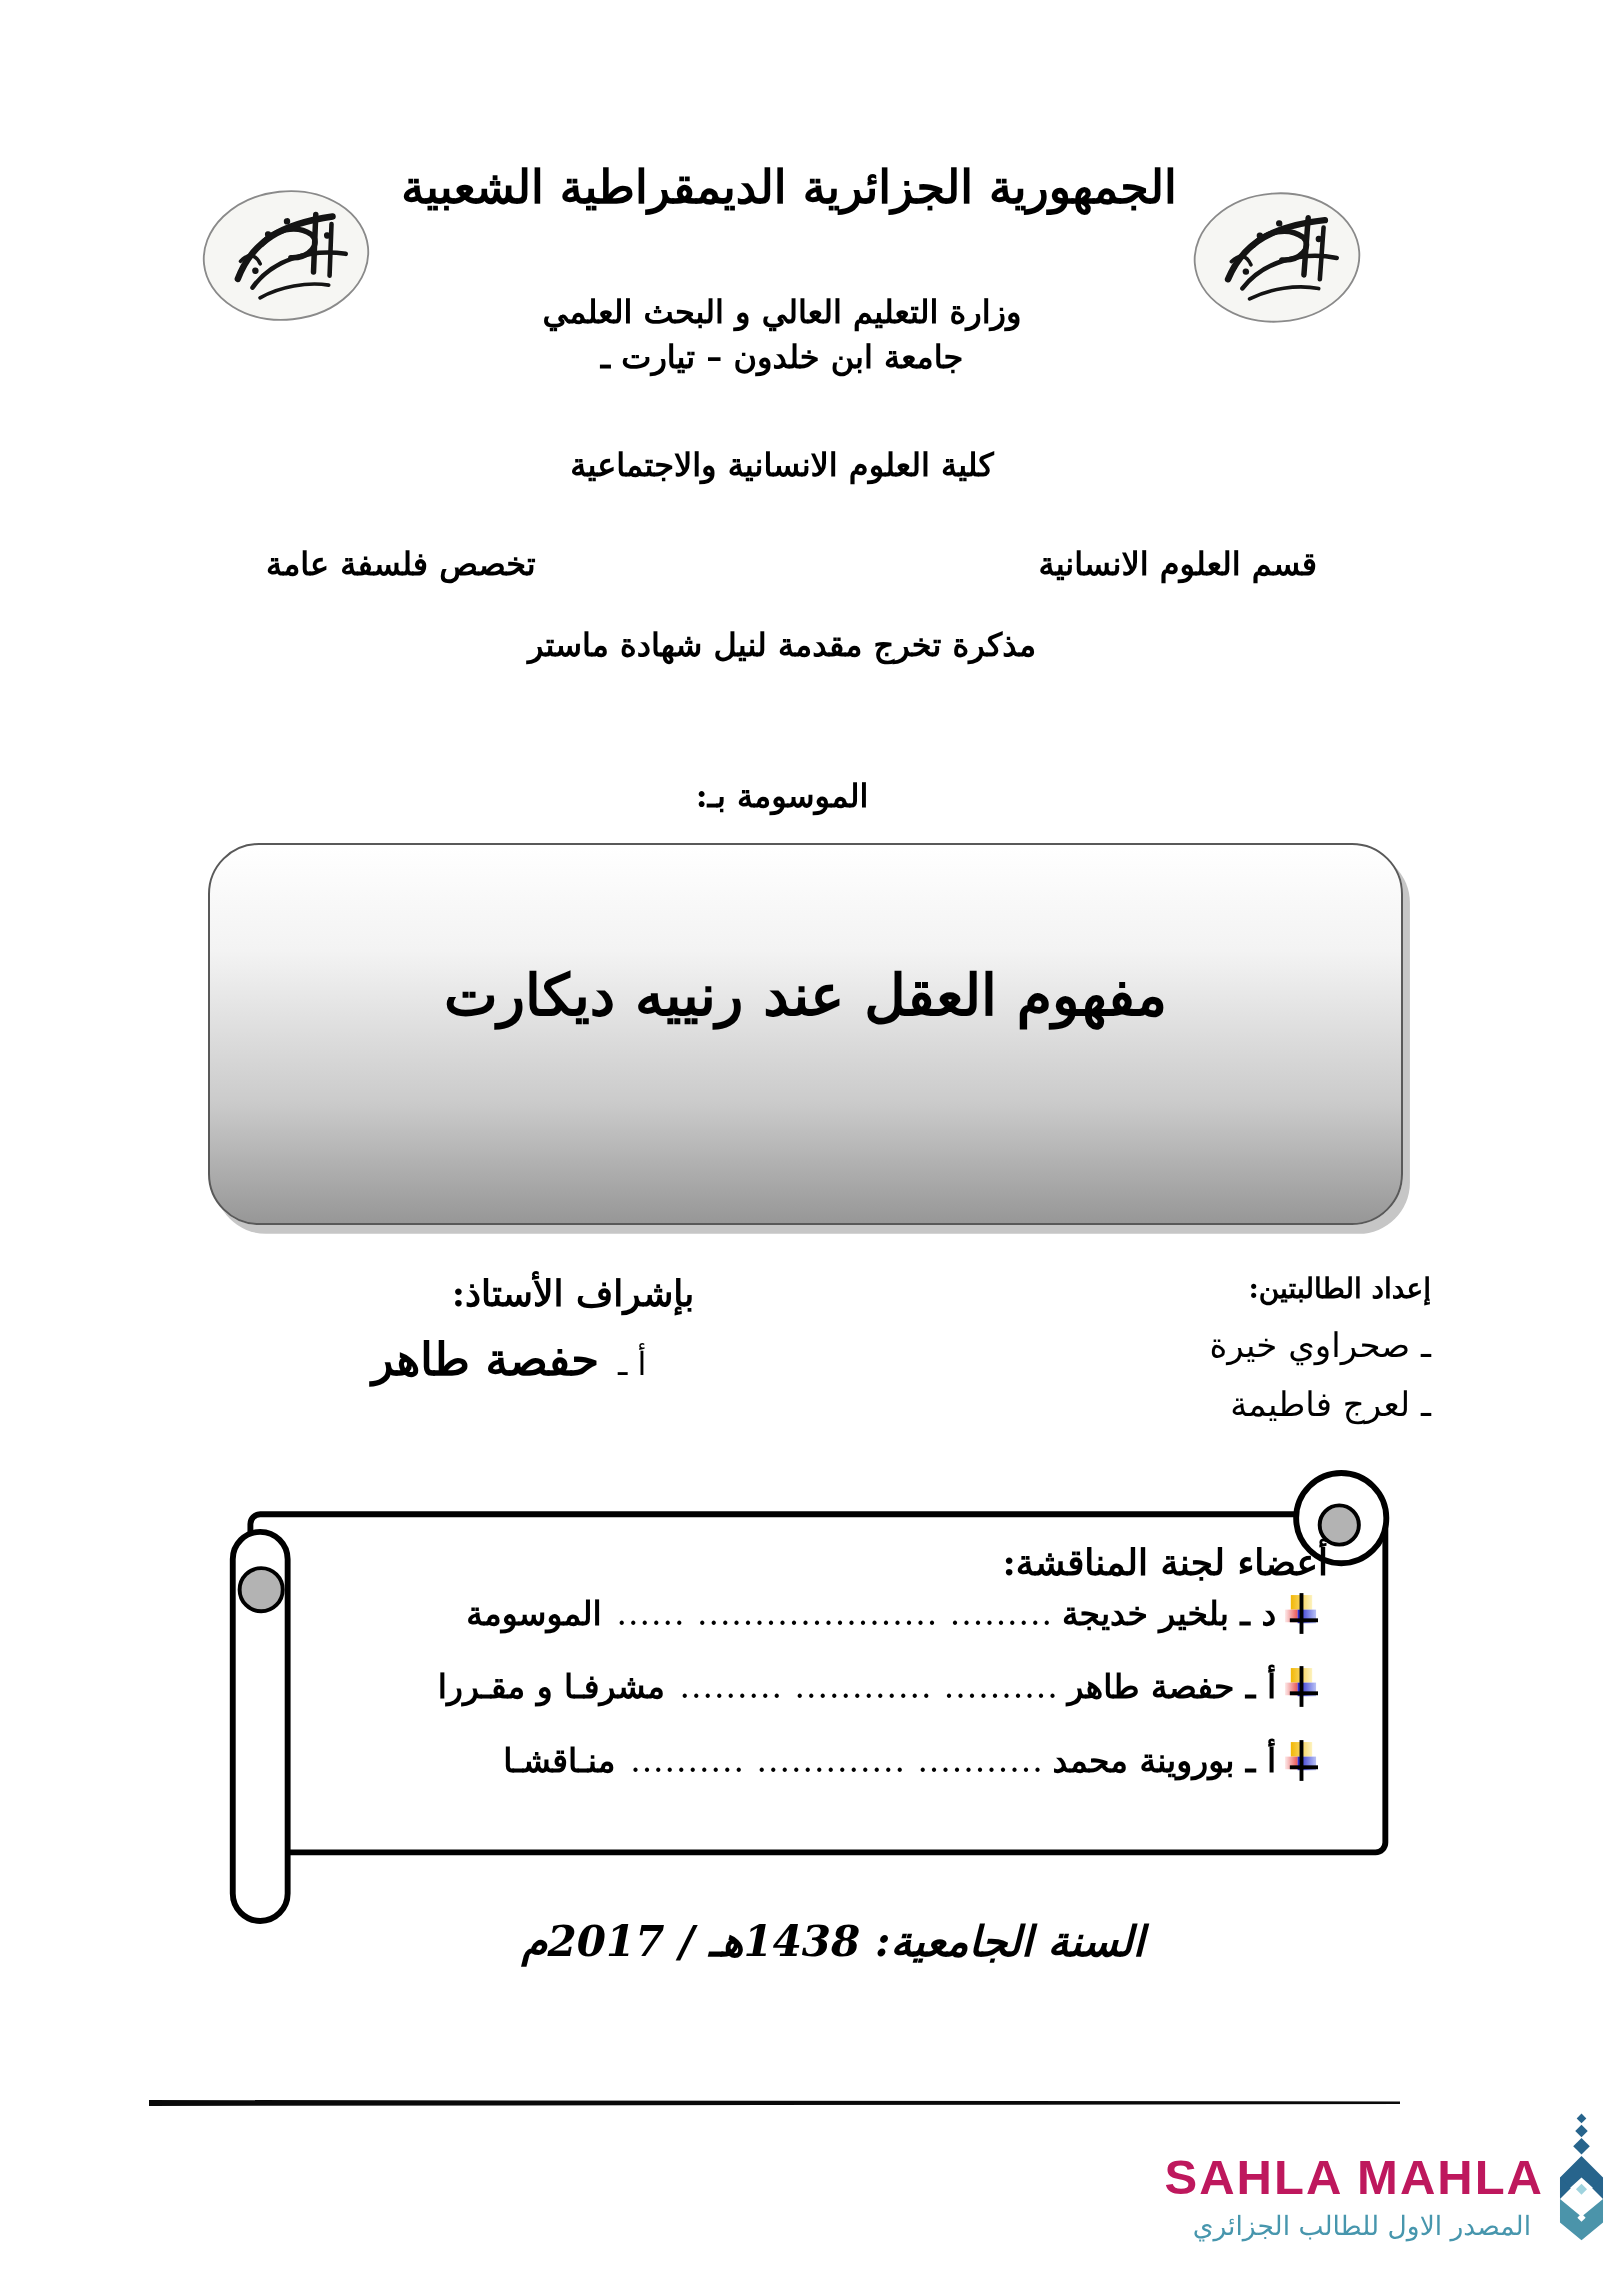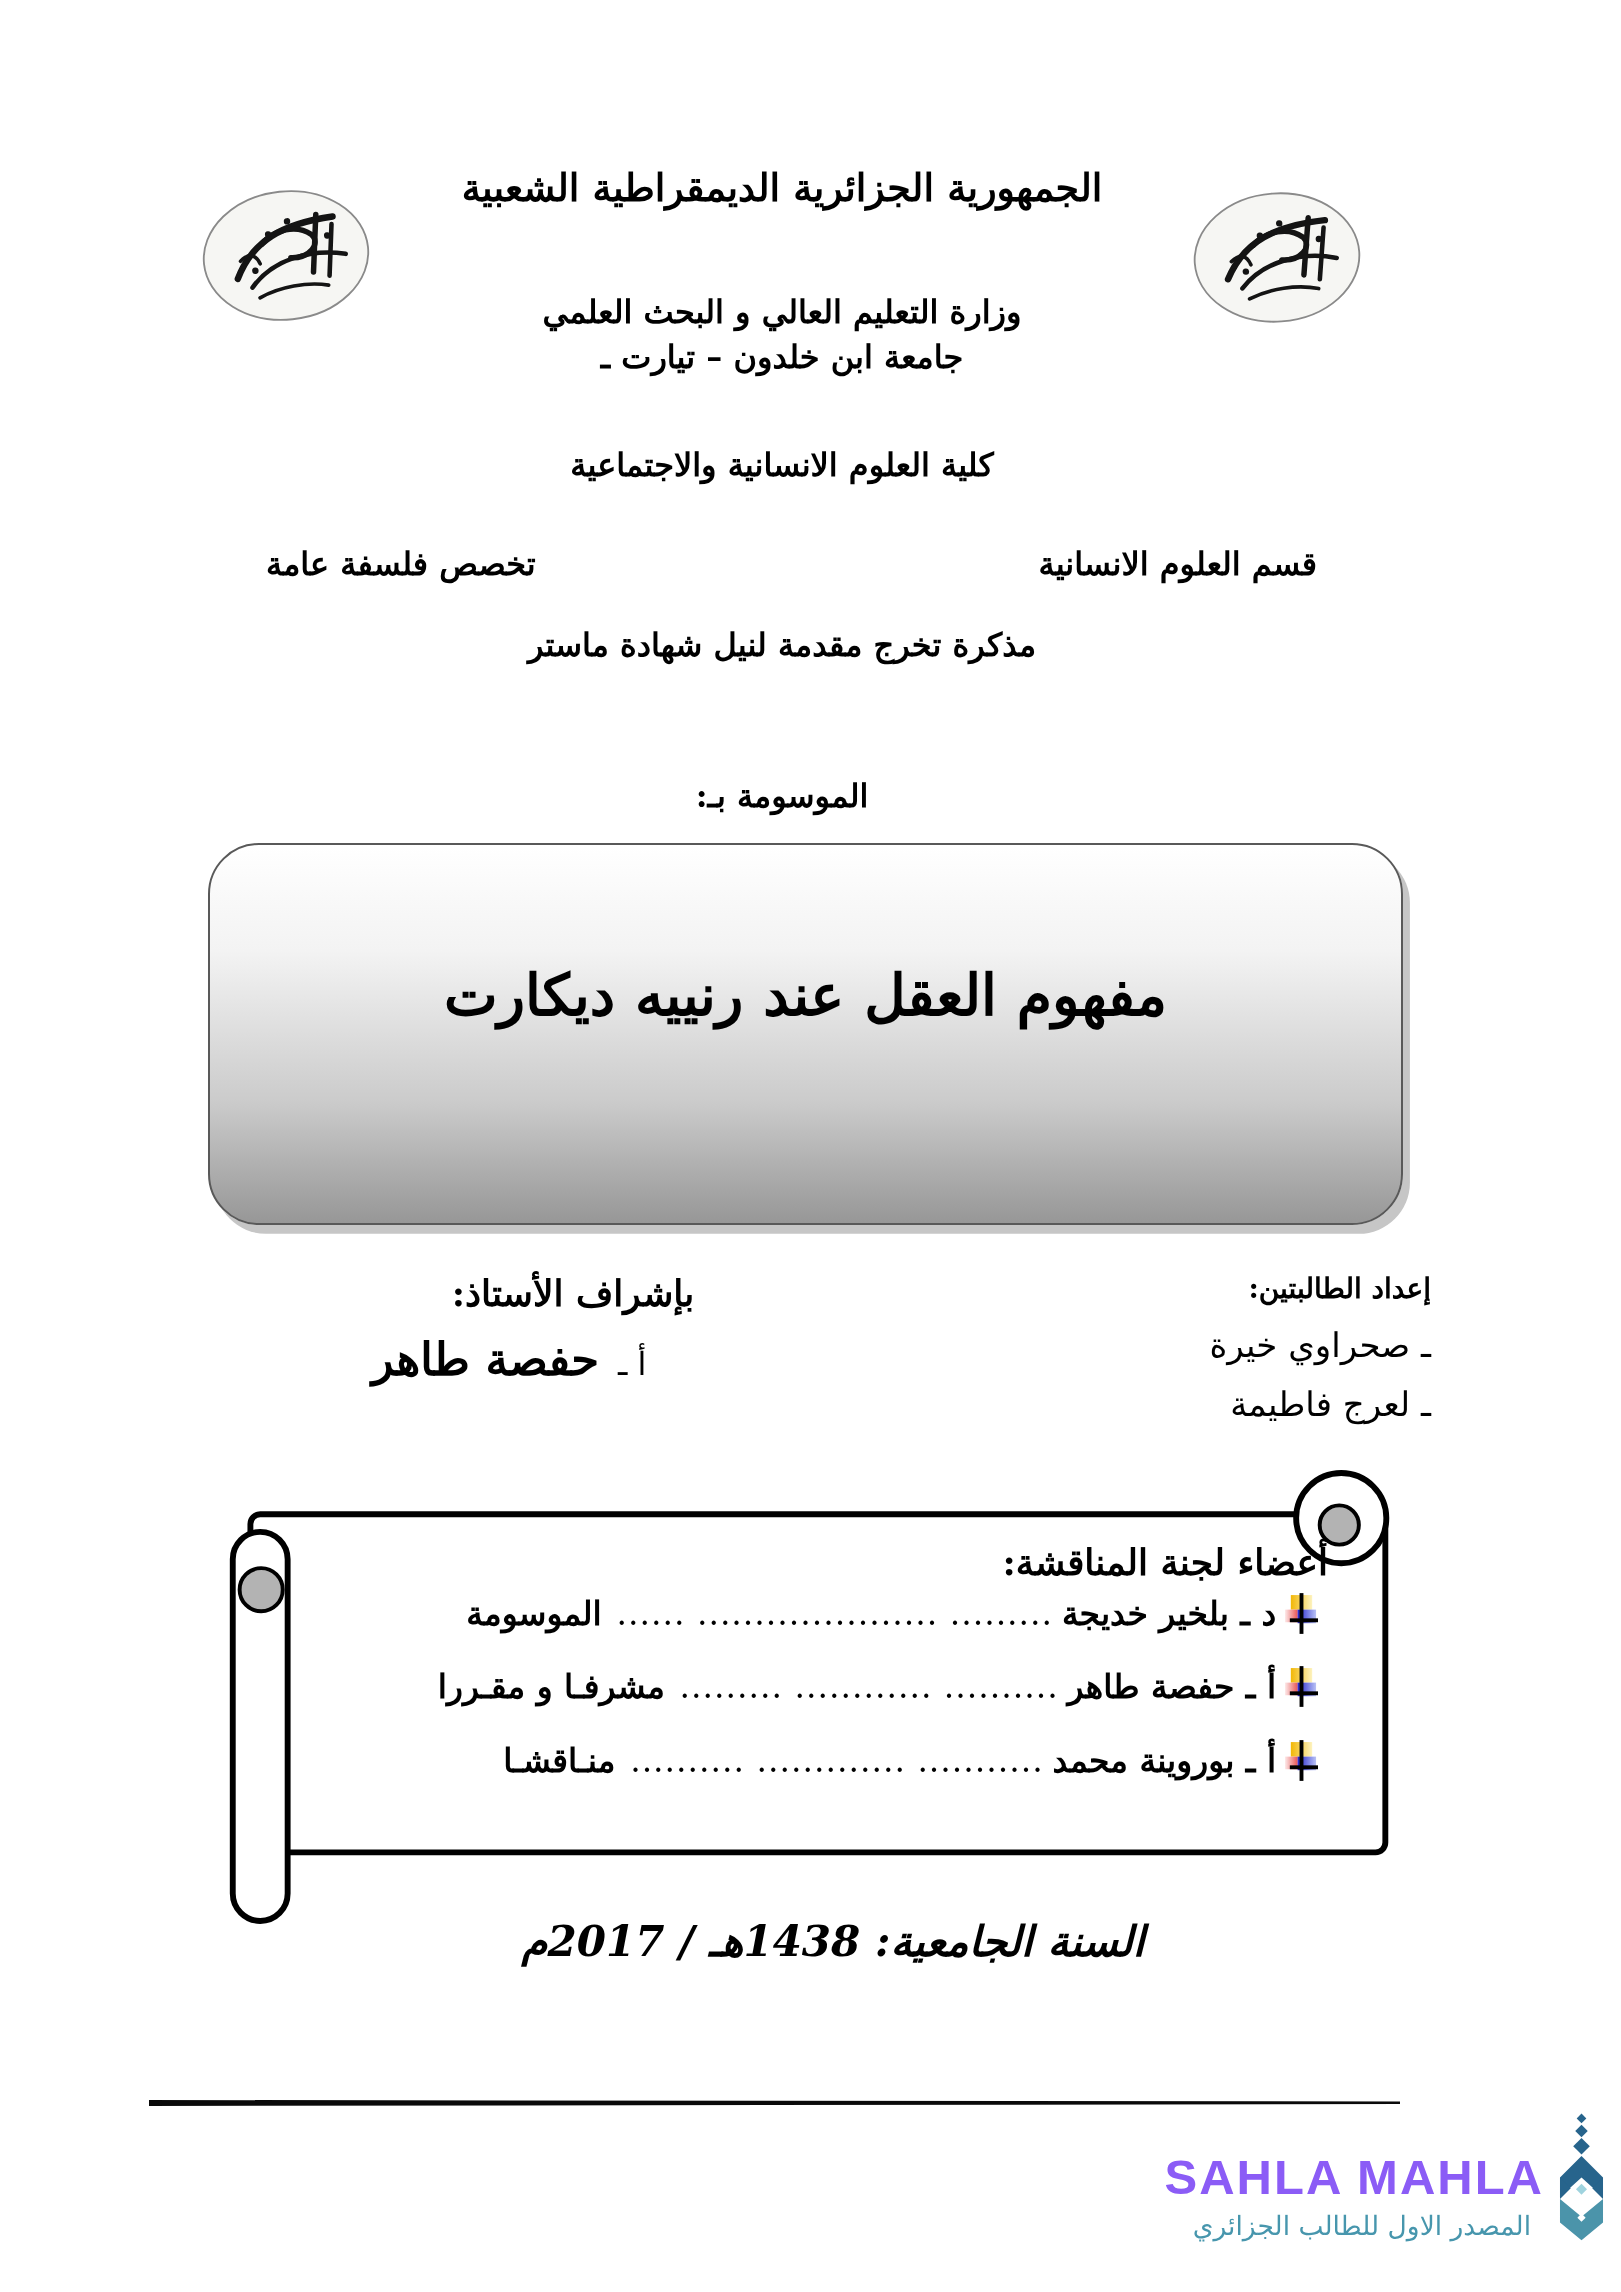--- a/index.html
+++ b/index.html
@@ -10,21 +10,21 @@
     overflow:hidden;
     font-family:"DejaVu Serif", serif;
     color:#000;
   }
   .abs{position:absolute;}
   .center-line{
     position:absolute;left:0;width:1564px;
     text-align:center;direction:rtl;
     font-weight:bold;font-size:32px;line-height:45px;
   }
-  .hdr-line1{top:165px;font-size:38px;}
+  .hdr-line1{top:165px;font-size:46px;padding-left:7px;}
   .ministry-block{top:290px;}
   .faculty-line{top:443px;}
   .dept{top:545px;right:304px;font-weight:bold;font-size:32px;direction:rtl;}
   .spec{top:545px;left:266px;font-weight:bold;font-size:32px;direction:rtl;}
   .thesis-type{top:623px;}
   .field-line{top:700px;}
   .titled-line{top:774px;}
   .seal{width:174px;height:139px;}
   .seal-left{top:186px;left:199px;transform:rotate(-6deg);}
   .seal-right{top:188px;left:1190px;transform:rotate(-4deg);}
@@ -61,21 +61,21 @@
   .year-line{
     top:1917px;left:0;width:1666px;text-align:center;direction:rtl;
     font-size:42px;font-weight:bold;font-style:italic;
   }
   .bottom-rule{top:2100px;left:149px;width:1251px;height:5.9px;background:#0a0a0a;
     clip-path:polygon(0 0,100% 25%,100% 70%,0 100%);}
   .brand-name{
     top:2149px;right:77px;
     font-family:"Liberation Sans", sans-serif;
     font-size:49px;font-weight:bold;letter-spacing:2px;
-    color:#8b5cf6;
+    color:#be185d;
   }
   .brand-tagline{
     top:2210px;right:90px;direction:rtl;
     font-size:26.5px;color:#4796ad;
   }
   .brand-mark{top:2113px;left:1547px;}
 </style>
 </head>
 <body>
 

